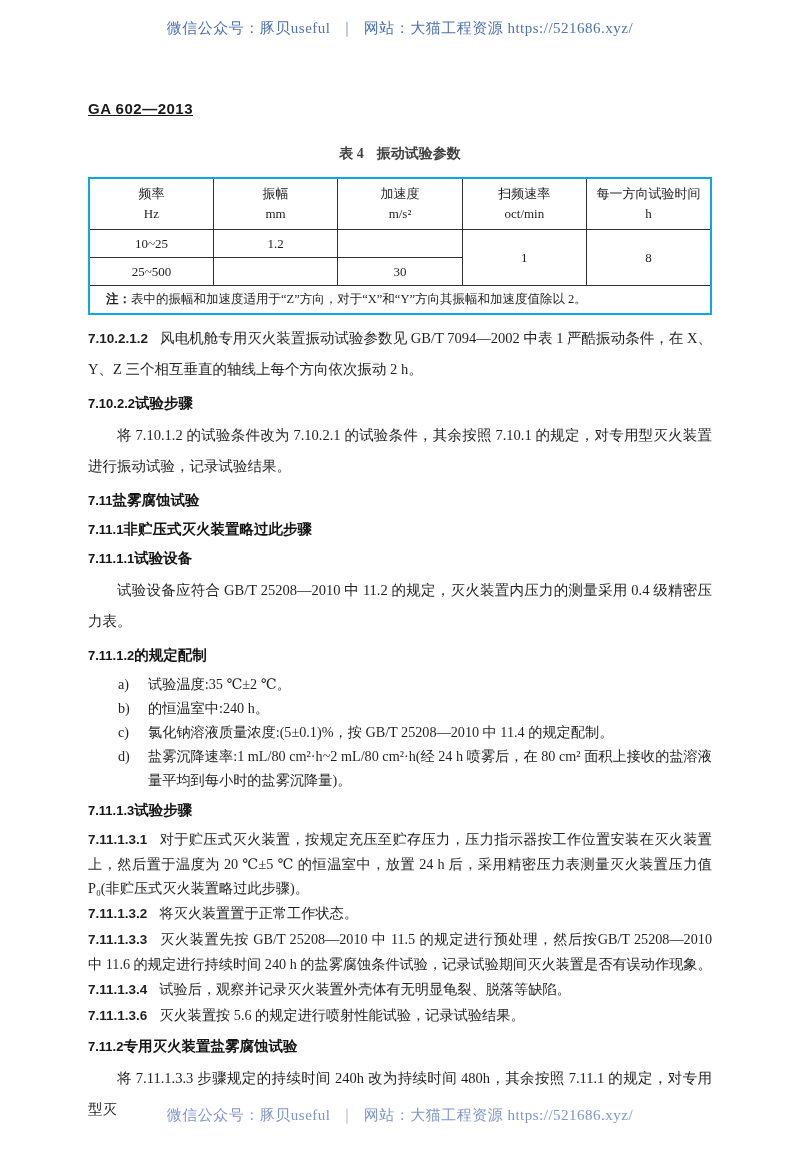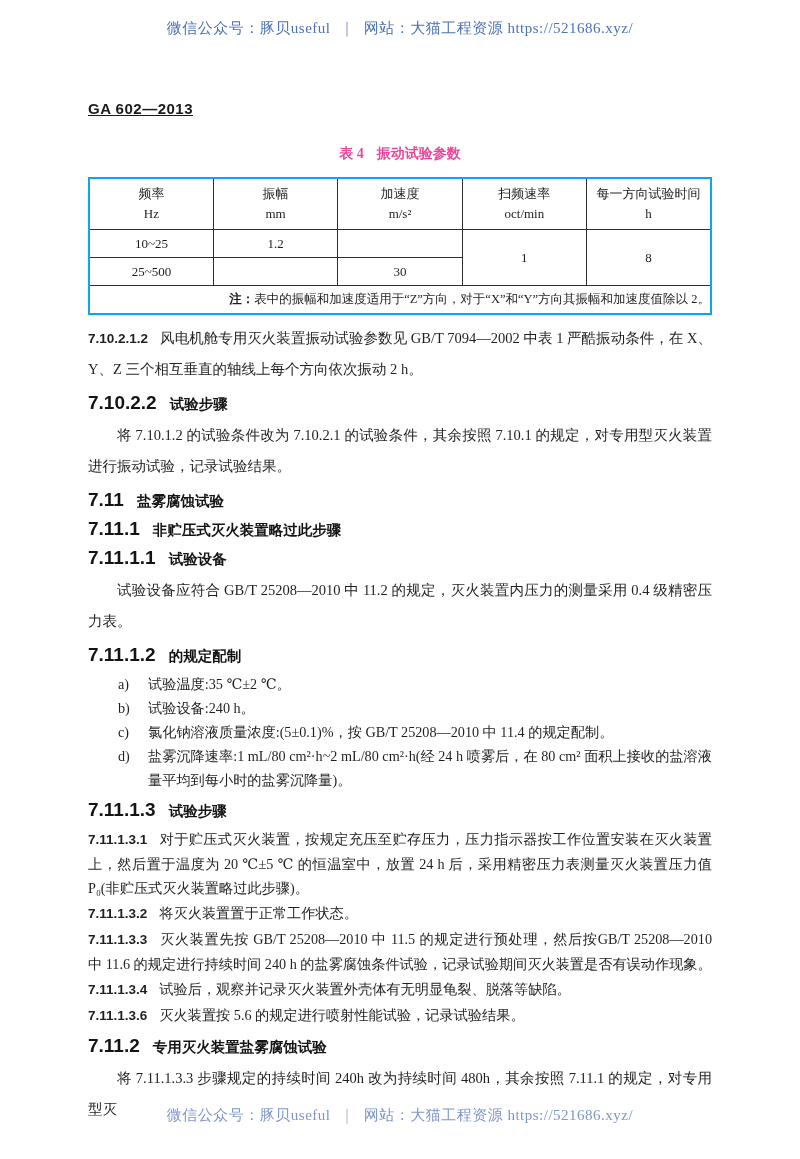--- a/index.html
+++ b/index.html
@@ -37,21 +37,21 @@
     font-size:15px;
     letter-spacing:0.5px;
     color:#1a1a1a;
     text-decoration:underline;
   }
   .table-caption{
     margin-top:28px;
     text-align:center;
     font-weight:700;
     font-size:14px;
-    color:#ec4899;
+    color:#404040;
   }
   .table-caption .cap-label{margin-right:13px;}
   table.vib{
     margin-top:14px;
     width:100%;
     border-collapse:collapse;
     border:2px solid #0ea5e9;
     table-layout:fixed;
   }
   table.vib th, table.vib td{
@@ -60,37 +60,37 @@
     vertical-align:middle;
     font-weight:400;
     font-size:13px;
     color:#1d1d1d;
     padding:0;
   }
   table.vib thead th{height:50px;line-height:20px;}
   table.vib td.data{height:27px;}
   table.vib td.note-cell{
     height:27px;
-    text-align:right;
+    text-align:left;
     padding-left:16px;
     font-size:12.5px;
   }
   table.vib .note-label{font-weight:700;}
   
   .h{
     margin:8px 0 6px 0;
     font-size:14.5px;
     line-height:20px;
     font-weight:700;
     color:#141414;
   }
   .h .num{
     font-family:"Liberation Sans","DejaVu Sans",sans-serif;
-    font-size:19px;
-    margin-right:13px;
+    font-size:13px;
+    margin-right:0;
   }
   .para{
     margin:6px 0;
     font-size:14.5px;
     line-height:31px;
     text-align:justify;
     text-indent:2em;
   }
   .clause{
     margin:8px 0 4px 0;
@@ -197,21 +197,21 @@
     <p class="h"><span class="num">7.11.1</span><span>非贮压式灭火装置略过此步骤</span></p>
 
     <p class="h"><span class="num">7.11.1.1</span><span>试验设备</span></p>
 
     <p class="para">试验设备应符合 GB/T 25208—2010 中 11.2 的规定，灭火装置内压力的测量采用 0.4 级精密压力表。</p>
 
     <p class="h"><span class="num">7.11.1.2</span><span>的规定配制</span></p>
 
     <div class="list">
       <div class="list-item"><span class="li-label">a)</span><span>试验温度:35 ℃±2 ℃。</span></div>
-      <div class="list-item"><span class="li-label">b)</span><span>试验设备:240 h。</span></div>
+      <div class="list-item"><span class="li-label">b)</span><span>的恒温室中:240 h。</span></div>
       <div class="list-item"><span class="li-label">c)</span><span>氯化钠溶液质量浓度:(5±0.1)%，按 GB/T 25208—2010 中 11.4 的规定配制。</span></div>
       <div class="list-item"><span class="li-label">d)</span><span>盐雾沉降速率:1 mL/80 cm²·h~2 mL/80 cm²·h(经 24 h 喷雾后，在 80 cm² 面积上接收的盐溶液量平均到每小时的盐雾沉降量)。</span></div>
     </div>
 
     <p class="h"><span class="num">7.11.1.3</span><span>试验步骤</span></p>
 
     <p class="clause tight"><b class="num">7.11.1.3.1</b><span>对于贮压式灭火装置，按规定充压至贮存压力，压力指示器按工作位置安装在灭火装置上，然后置于温度为 20 ℃±5 ℃ 的恒温室中，放置 24 h 后，采用精密压力表测量灭火装置压力值 P₀(非贮压式灭火装置略过此步骤)。</span></p>
     <p class="clause tight"><b class="num">7.11.1.3.2</b><span>将灭火装置置于正常工作状态。</span></p>
     <p class="clause tight"><b class="num">7.11.1.3.3</b><span>灭火装置先按 GB/T 25208—2010 中 11.5 的规定进行预处理，然后按GB/T 25208—2010 中 11.6 的规定进行持续时间 240 h 的盐雾腐蚀条件试验，记录试验期间灭火装置是否有误动作现象。</span></p>
     <p class="clause tight"><b class="num">7.11.1.3.4</b><span>试验后，观察并记录灭火装置外壳体有无明显龟裂、脱落等缺陷。</span></p>

